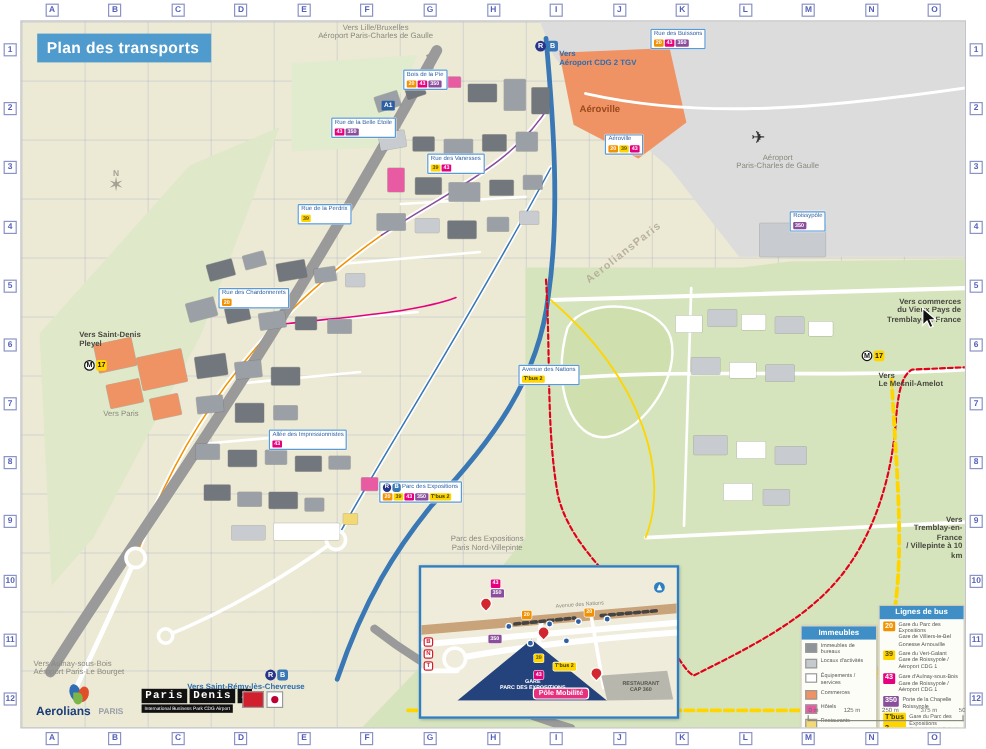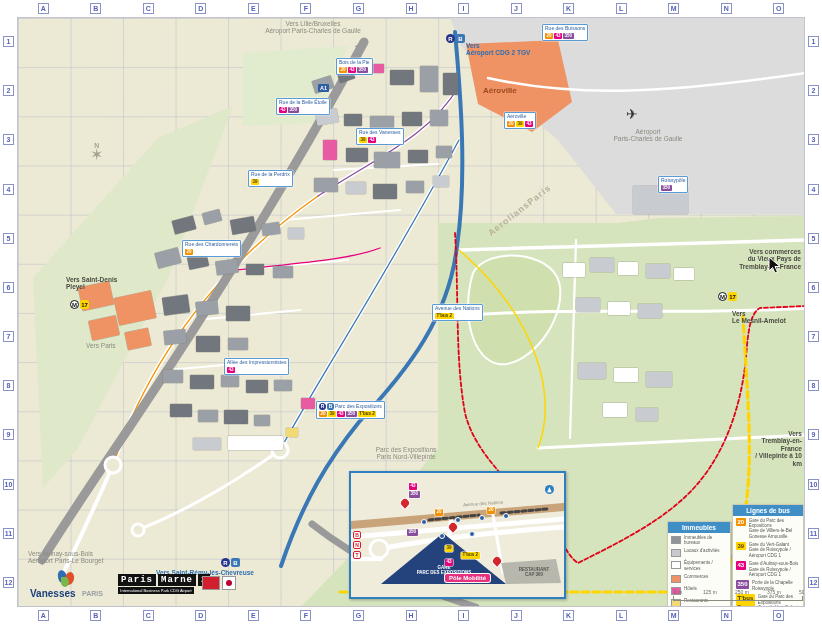--- a/index.html
+++ b/index.html
@@ -363,20 +363,21 @@
         <div class="micon" style="left: 496px; top: 566px;">
           <div class="cir" style="background: rgb(255, 255, 255); color: rgb(17, 17, 17); border: 1.2px solid rgb(17, 17, 17);">M</div>
           <div class="sq" style="background: rgb(255, 213, 0); color: rgb(17, 17, 17);">17</div>
         </div>
         <div class="micon" style="left: 608px; top: 88px;">
           <div style="font-size: 14px; color: rgb(51, 51, 51);">✈</div>
         </div>
         <div class="roadbadge" style="left: 300px; top: 66px;">A1</div>
         <div class="roadbadge" style="left: 340px; top: 514px;">A104</div>
       </div>
+    <div id="title-band">Plan des transports</div>
 
     <div style="position:absolute;left:72px;top:124px;text-align:center;color:#a5a293;">
       <div style="font-size:7px;font-weight:bold;">N</div>
       <div style="font-size:16px;line-height:12px;">✶</div>
     </div>
 
     <div id="inset">
       <div id="inset-body">
           <svg width="213" height="111" style="position: absolute;">
             <path d="M0,52 L213,34" fill="none" stroke="#c9a379" stroke-width="8" stroke-linecap="round" stroke-linejoin="round"></path>
@@ -492,27 +493,27 @@
         <div style="position: absolute; top: 0px; left: 56px; width: 26px; text-align: center;">250 m</div>
         <div style="position: absolute; top: 0px; left: 88px; width: 26px; text-align: center;">375 m</div>
         <div style="position: absolute; top: 0px; left: 120px; width: 26px; text-align: center;">500 m</div>
       </div>
 
     <div id="footer-logos" style="position: absolute; left: 12px; top: 548px; width: 230px; height: 40px;">
         <div style="position: absolute; left: 0px; top: 4px; width: 80px; height: 34px;">
           <div style="position: absolute; left: 28px; top: 0px; width: 9px; height: 14px; background: rgb(47, 109, 181); border-radius: 60% 60% 0px; transform: rotate(-15deg);"></div>
           <div style="position: absolute; left: 35px; top: 2px; width: 9px; height: 13px; background: rgb(224, 79, 42); border-radius: 60% 60% 60% 0px; transform: rotate(15deg);"></div>
           <div style="position: absolute; left: 31px; top: 7px; width: 8px; height: 10px; background: rgb(122, 182, 72); border-radius: 0px 60% 60%;"></div>
-          <div style="position: absolute; left: 0px; top: 18px; font-size: 10px; font-weight: bold; color: rgb(27, 63, 122);">Vanesses</div>
+          <div style="position: absolute; left: 0px; top: 18px; font-size: 10px; font-weight: bold; color: rgb(27, 63, 122);">Aerolians</div>
           <div style="position: absolute; left: 52px; top: 20px; font-size: 7px; color: rgb(154, 160, 166); font-weight: bold;">PARIS</div>
         </div>
         <div style="position: absolute; left: 88px; top: 8px;">
           <div style="display: flex; gap: 2px;">
             <div class="mono" style="background: rgb(17, 17, 17); color: rgb(255, 255, 255); font-size: 9px; font-weight: bold; padding: 1px 3px; letter-spacing: 1px;">Paris</div>
-            <div class="mono" style="background: rgb(17, 17, 17); color: rgb(255, 255, 255); font-size: 9px; font-weight: bold; padding: 1px 3px; letter-spacing: 1px;">Marne</div>
+            <div class="mono" style="background: rgb(17, 17, 17); color: rgb(255, 255, 255); font-size: 9px; font-weight: bold; padding: 1px 3px; letter-spacing: 1px;">Denis</div>
             <div class="mono" style="background: rgb(17, 17, 17); color: rgb(255, 255, 255); font-size: 9px; font-weight: bold; padding: 1px 3px; letter-spacing: 1px;">2</div>
           </div>
           <div style="background: rgb(17, 17, 17); color: rgb(255, 255, 255); font-size: 4px; padding: 1px 2px; margin-top: 1px; width: 72px; text-align: center;">International Business Park CDG Airport</div>
         </div>
         <div style="position: absolute; left: 172px; top: 10px; display: flex; gap: 2px;">
           <div style="width: 16px; height: 12px; background: rgb(210, 31, 46); border: 1px solid rgb(153, 153, 153);"></div>
           <div style="width: 12px; height: 12px; background: rgb(255, 255, 255); border: 1px solid rgb(153, 153, 153); display: flex; align-items: center; justify-content: center;">
             <div style="width: 6px; height: 6px; border-radius: 50%; background: rgb(187, 0, 51);"></div>
           </div>
         </div>

